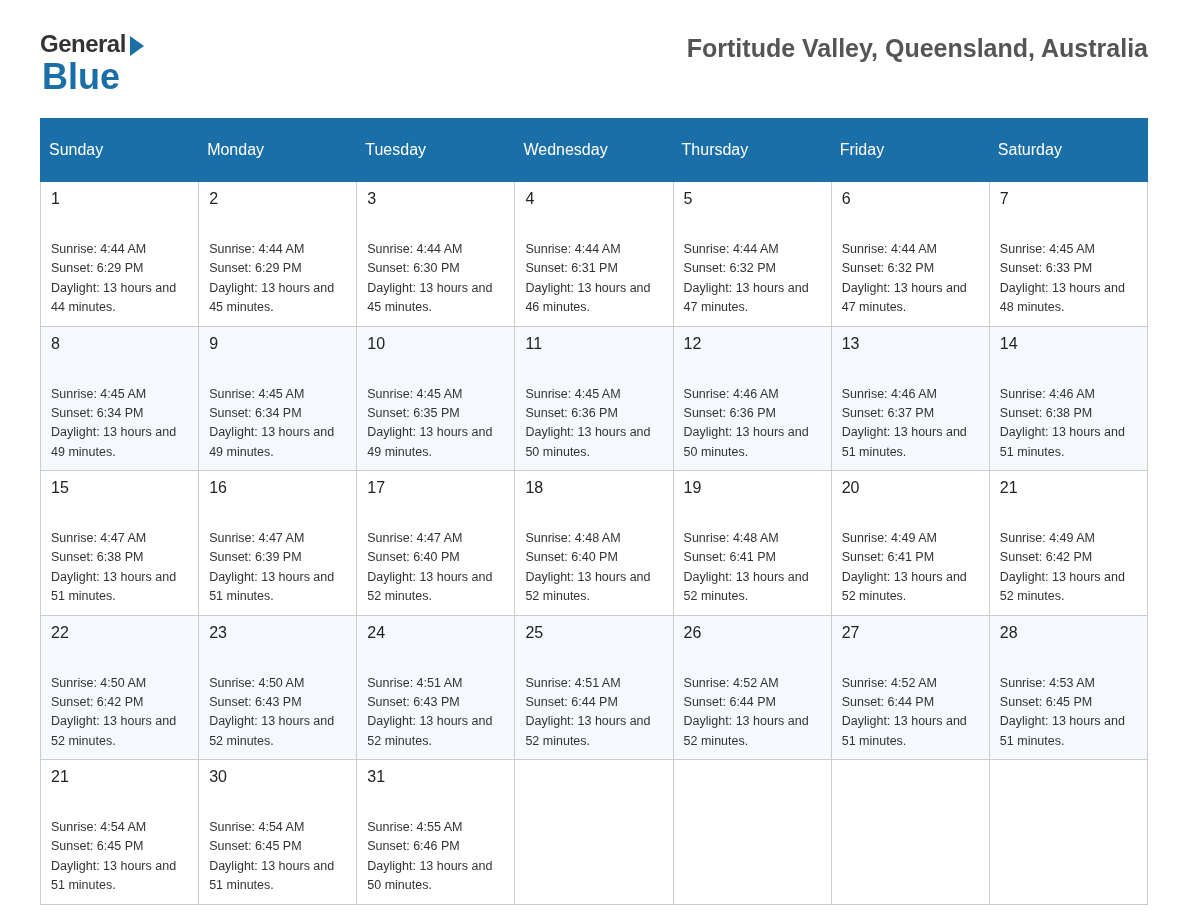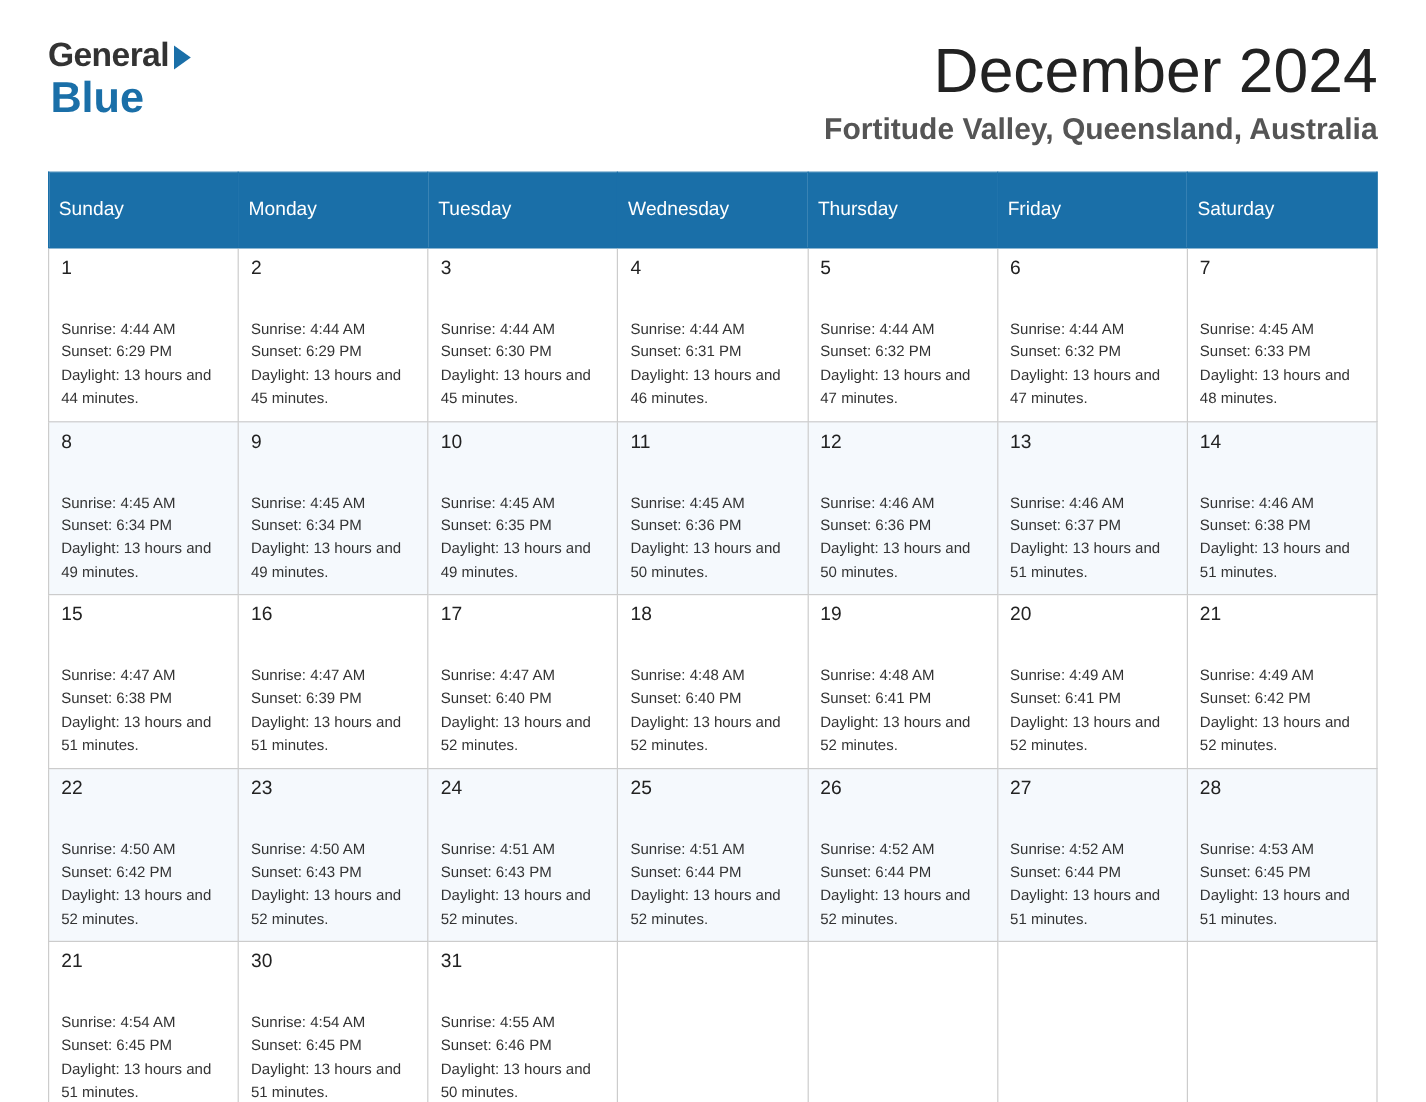--- a/index.html
+++ b/index.html
@@ -19,21 +19,21 @@
     .logo {
       display: flex;
       flex-direction: column;
       align-items: flex-start;
     }
     .logo-top {
       display: flex;
       align-items: center;
     }
     .logo-general {
-      font-size: 28px;
+      font-size: 24px;
       font-weight: bold;
       color: #333;
       letter-spacing: -0.5px;
     }
     .logo-arrow {
       width: 0;
       height: 0;
       border-left: 14px solid #1a6fa8;
       border-top: 10px solid transparent;
       border-bottom: 10px solid transparent;
@@ -109,21 +109,20 @@
 
 <div class="header">
   <div class="logo">
     <div class="logo-top">
       <span class="logo-general">General</span>
       <div class="logo-arrow"></div>
     </div>
     <span class="logo-blue">Blue</span>
   </div>
   <div class="title-section">
-    <div class="month-title">December 2024</div>
     <div class="location-title">Fortitude Valley, Queensland, Australia</div>
   </div>
 </div>
 
 <table class="calendar">
   <thead>
     <tr>
     <th>Sunday</th>
         <th>Monday</th>
         <th>Tuesday</th>

